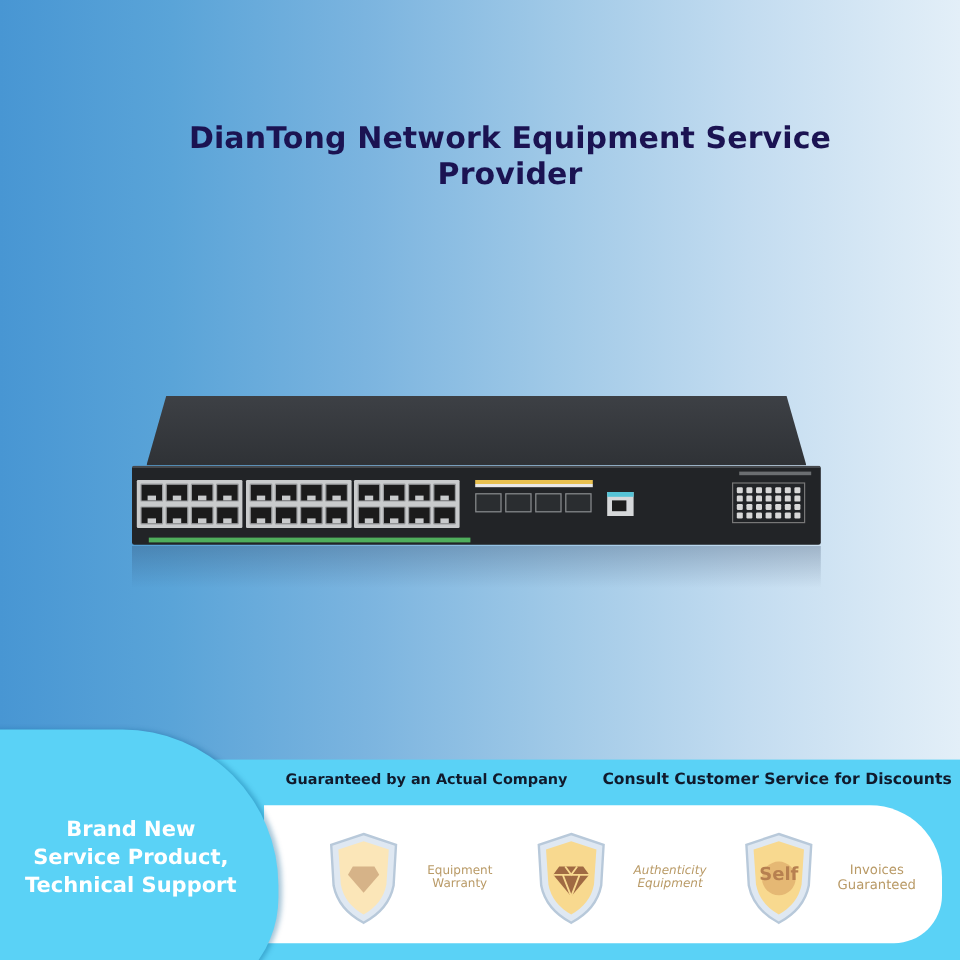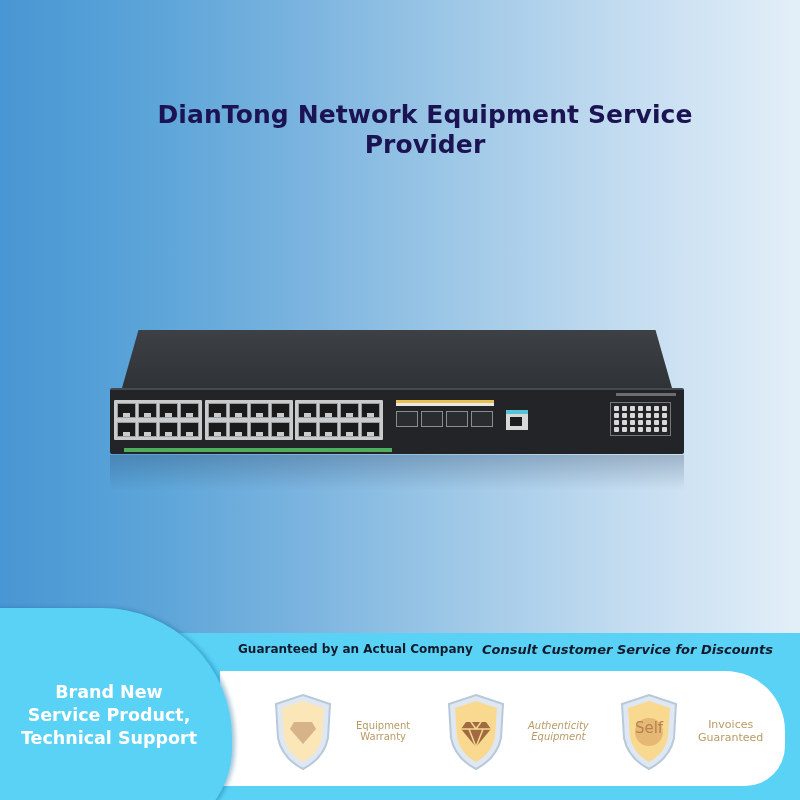--- a/index.html
+++ b/index.html
@@ -43,41 +43,41 @@
   .console { position: absolute; left: 396px; top: 20px; width: 22px; height: 20px; background: #d6d8da; border-top: 4px solid #56c3d6; }
   .console::after { content: ""; position: absolute; left: 4px; top: 3px; width: 12px; height: 9px; background: #1d1d1d; }
   .led-panel { position: absolute; left: 500px; top: 12px; display: grid; grid-template-columns: repeat(7, 5px); gap: 2px 3px; padding: 3px; border: 1px solid #777; }
   .led { width: 5px; height: 5px; background: #d8d8d8; border-radius: 1px; }
   .sw-label { position: absolute; left: 506px; top: 3px; width: 60px; height: 3px; background: #6b6e71; }
 
   
   .banner-strip { position: absolute; left: 0; top: 633px; width: 800px; height: 167px; background: #5ad2f6; }
   .strip-text { position: absolute; top: 642px; font-weight: bold; color: #101a2c; }
   .t-left { left: 238px; font-size: 12px; }
-  .t-right { left: 482px; font-size: 13px; font-style: italic; }
+  .t-right { left: 502px; font-size: 13px; }
   .white-panel {
     position: absolute; left: 220px; top: 671px; width: 565px; height: 115px;
     background: #ffffff; border-radius: 0 60px 40px 0;
   }
   .blob {
     position: absolute; left: -30px; top: 608px; width: 262px; height: 230px;
     background: #5ad2f6; border-radius: 0 130px 90px 0;
     box-shadow: 3px 0 4px rgba(0,90,140,0.35);
   }
   .blob-text {
     position: absolute; left: 14px; top: 681px; width: 190px;
     text-align: center; color: #ffffff; font-weight: bold; font-size: 17.5px; line-height: 23px;
   }
 
   .feature { position: absolute; top: 692px; height: 90px; }
   .shield { position: absolute; top: 0; width: 62px; height: 80px; }
   .shield svg { width: 62px; height: 80px; display: block; }
   .f-label { position: absolute; top: 28px; text-align: center; color: #b99a66; font-size: 10px; line-height: 11px; white-space: nowrap; }
   .f3 .f-label { font-size: 11px; line-height: 13px; top: 26px; }
-  .shield-text { position: absolute; left: 0; top: 32px; width: 62px; text-align: center; font-size: 9px; color: #9a6a3c; font-weight: normal; }
+  .shield-text { position: absolute; left: 0; top: 32px; width: 62px; text-align: center; font-size: 9px; color: #9a6a3c; font-weight: bold; }
   .shield-text.big { font-size: 15px; top: 27px; color: #b78050; }
 </style>
 </head>
 <body>
 
 <div class="hero"></div>
 
 <h1 class="title">DianTong Network Equipment Service Provider</h1>
 
 <div class="switch">

